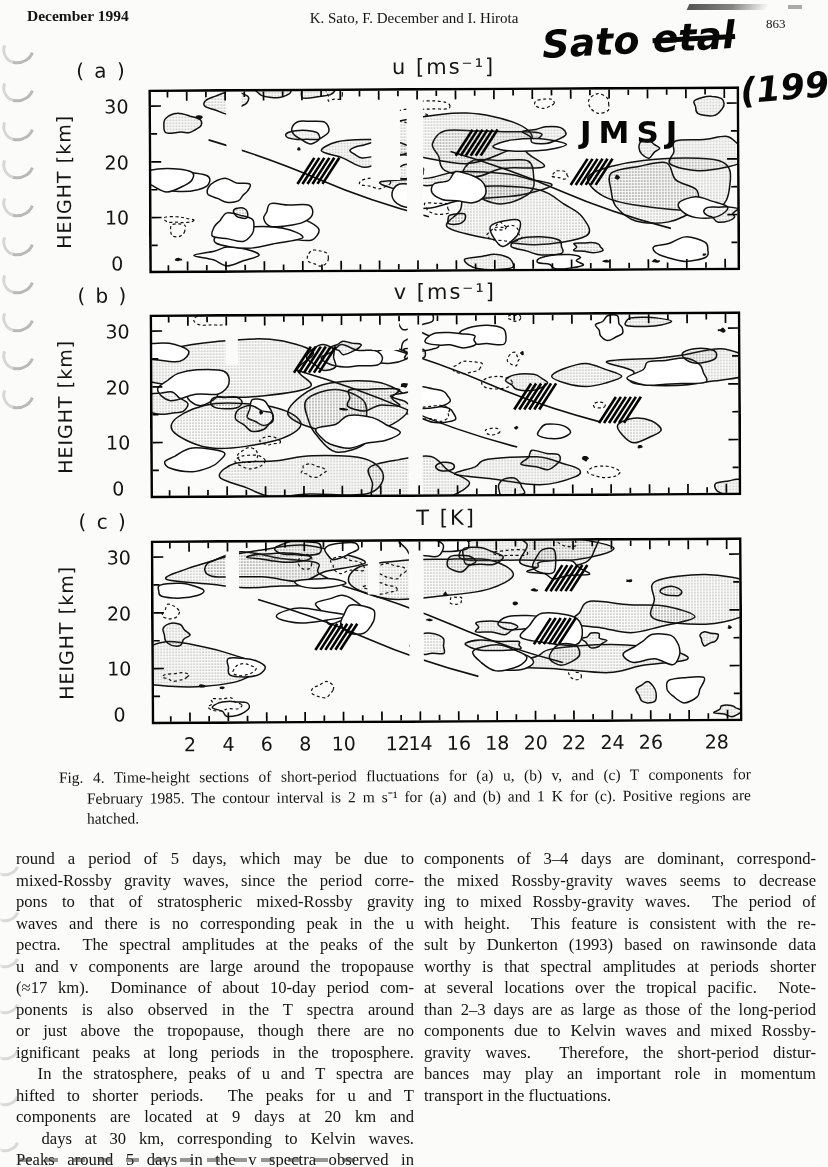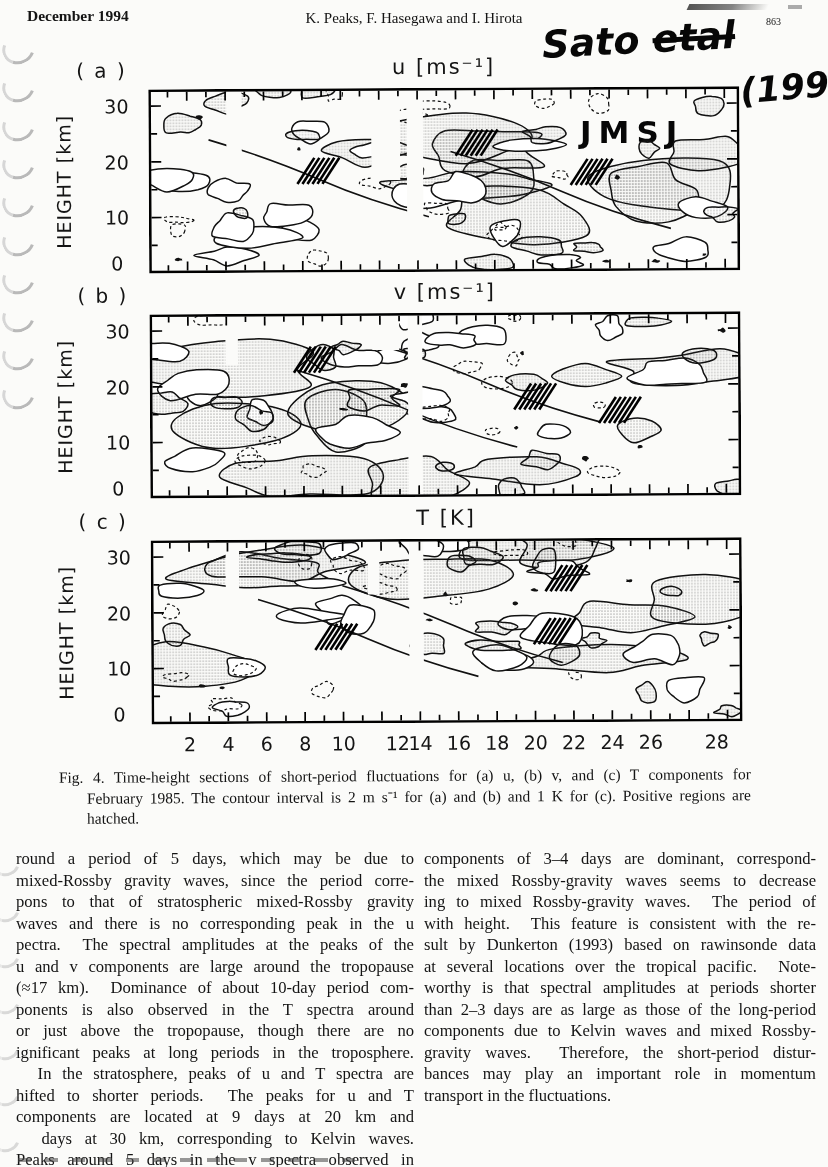--- a/index.html
+++ b/index.html
@@ -1,21 +1,21 @@
 <!DOCTYPE html>
 <html><head>
 <meta charset="utf-8">
 <style>
   html,body{margin:0;padding:0;background:#888;}
   .page{position:relative;width:828px;height:1167px;background:#fbfbf9;overflow:hidden;
         font-family:"Liberation Serif",serif;color:#141414;}
   
   .hdr-left{position:absolute;left:27px;top:7px;font-size:15.5px;font-weight:600;}
   .hdr-center{position:absolute;left:0;top:10px;width:828px;text-align:center;font-size:15px;}
-  .hdr-right{position:absolute;left:766px;top:16px;font-size:10px;}
+  .hdr-right{position:absolute;left:766px;top:16px;font-size:13px;}
   .smudge{position:absolute;left:688px;top:4px;width:80px;height:6px;opacity:.8;
           background:linear-gradient(90deg,#2a2a2a,#666 55%,rgba(0,0,0,0));transform:skewX(-25deg);}
   .smudge2{position:absolute;left:788px;top:5px;width:14px;height:4px;background:#777;opacity:.6;}
   
   .hand{position:absolute;font-family:"DejaVu Sans",sans-serif;font-weight:bold;font-style:italic;color:#070707;white-space:nowrap;}
   .hw-name{left:542px;top:18px;font-size:38px;transform:rotate(-3deg);}
   .hw-etal{text-decoration:line-through;text-decoration-thickness:5px;}
   .hw-year{left:740px;top:66px;font-size:35px;transform:rotate(-5deg);}
   .hw-journal{left:580px;top:114px;font-size:31px;letter-spacing:7px;font-style:normal;}
   
@@ -71,21 +71,21 @@
       <div class="hole faint" style="left:-7px;top:990px"></div>
       <div class="hole faint" style="left:-7px;top:1036px"></div>
       <div class="hole faint" style="left:-7px;top:1082px"></div>
       <div class="hole faint" style="left:-7px;top:1128px"></div>
     </div>
 
   <div class="smudge"></div>
   <div class="smudge2"></div>
 
   <div class="hdr-left">December 1994</div>
-  <div class="hdr-center">K. Peaks, F. Hasegawa and I. Hirota</div>
+  <div class="hdr-center">K. Sato, F. December and I. Hirota</div>
   <div class="hdr-right">863</div>
 
   <div class="hand hw-name"><span>Sato</span>&nbsp;<span class="hw-etal">etal</span></div>
   <div class="hand hw-year">(1994)</div>
   <div class="hand hw-journal">JMSJ</div>
 
   <div class="figure">
 
     <div class="panel p0">
       <div class="plabel">( a )</div>
@@ -679,22 +679,22 @@
       <div class="ln">components are located at 9 days at 20 km and</div>
       <div class="ln">&nbsp;&nbsp;days at 30 km, corresponding to Kelvin waves.</div>
       <div class="ln">Peaks around 5 days in the v spectra observed in</div>
     </div>
   <div class="col col-right">
       <div class="ln">components of 3–4 days are dominant, correspond-</div>
       <div class="ln">the mixed Rossby-gravity waves seems to decrease</div>
       <div class="ln">ing to mixed Rossby-gravity waves.  The period of</div>
       <div class="ln">with height.  This feature is consistent with the re-</div>
       <div class="ln">sult by Dunkerton (1993) based on rawinsonde data</div>
+      <div class="ln">worthy is that spectral amplitudes at periods shorter</div>
       <div class="ln">at several locations over the tropical pacific.  Note-</div>
-      <div class="ln">worthy is that spectral amplitudes at periods shorter</div>
       <div class="ln">than 2–3 days are as large as those of the long-period</div>
       <div class="ln">components due to Kelvin waves and mixed Rossby-</div>
       <div class="ln">gravity waves.  Therefore, the short-period distur-</div>
       <div class="ln">bances may play an important role in momentum</div>
       <div class="ln end">transport in the fluctuations.</div>
     </div>
   <div class="clipped-line"></div>
 
 </div>
 

